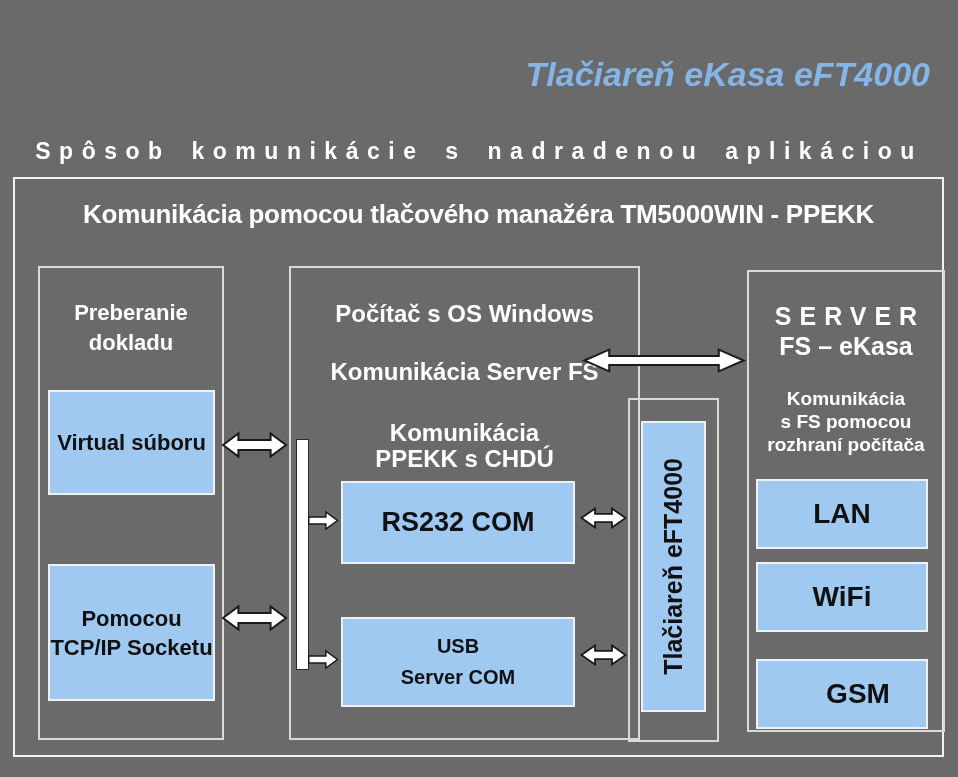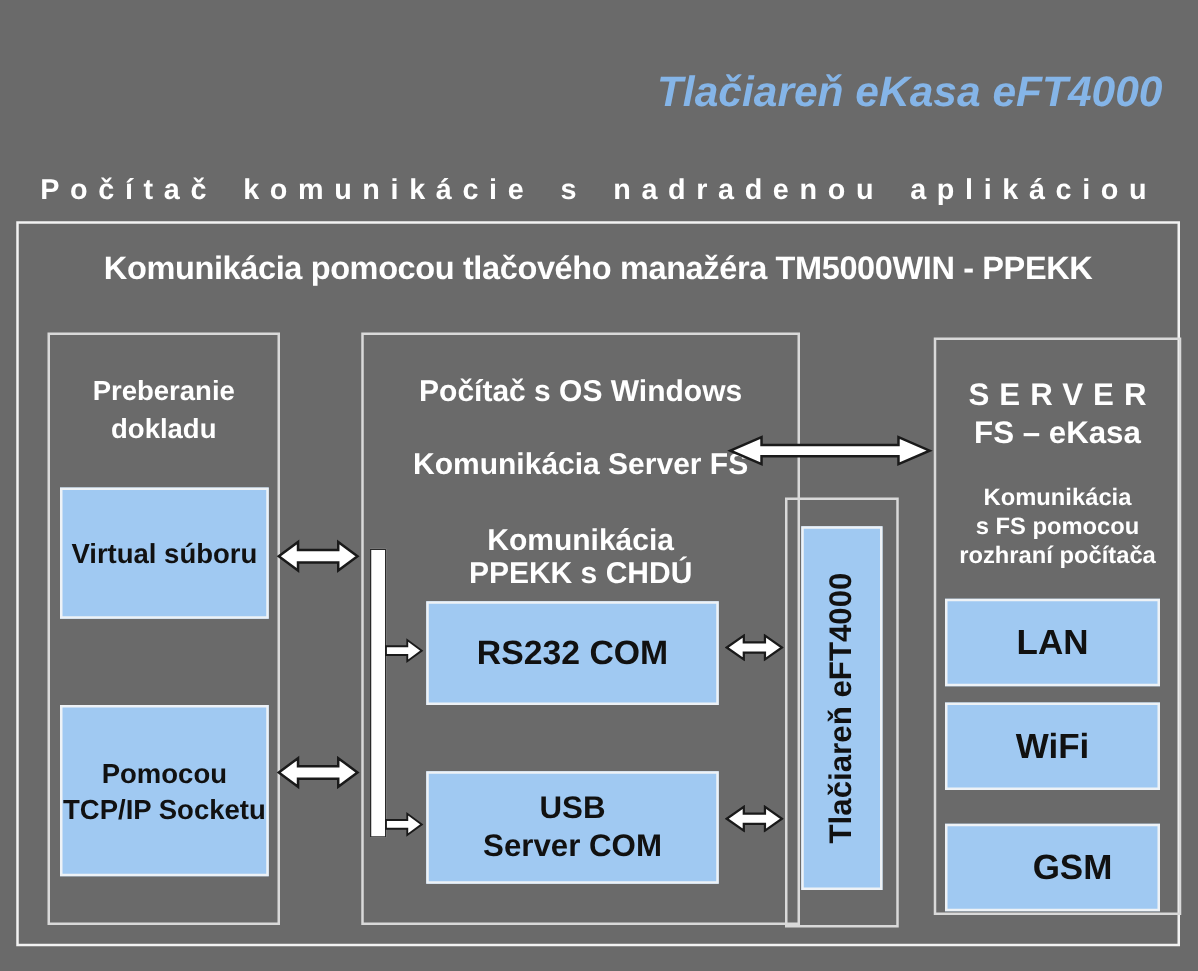--- a/index.html
+++ b/index.html
@@ -49,21 +49,21 @@
   .comp-t2{top:90px;font-size:24px;white-space:nowrap;}
   .comp-t3{top:152px;font-size:24px;line-height:26px;}
   .chdu-bar{
     position:absolute;left:5px;top:171px;width:13px;height:231px;
     background:#fff;border:1px solid #2a2a2a;box-sizing:border-box;
   }
   .branch{position:absolute;left:17px;width:31px;height:21px;}
   .branch-1{top:242px;}
   .branch-2{top:381px;}
   .rs232-box{left:50px;top:213px;width:234px;height:83px;font-size:27px;}
-  .usb-box{left:50px;top:349px;width:234px;height:90px;font-size:25px;line-height:31px;}
+  .usb-box{left:50px;top:349px;width:234px;height:90px;font-size:20px;line-height:31px;}
   .printer-box{
     left:11px;top:21px;width:65px;height:291px;font-size:25px;
   }
   .vtext{writing-mode:vertical-rl;transform:rotate(180deg);white-space:nowrap;}
   .srv-t1{top:30px;font-size:25px;letter-spacing:0.32em;text-indent:0.32em;white-space:nowrap;}
   .srv-t2{top:60px;font-size:25px;white-space:nowrap;}
   .srv-desc{top:115px;font-size:19px;line-height:23px;}
   .if-box{left:7px;width:172px;height:70px;font-size:28px;}
   .if-lan{top:207px;}
   .if-wifi{top:290px;}
@@ -73,21 +73,21 @@
   .arr-1{left:206px;top:251px;width:67px;height:30px;}
   .arr-2{left:206px;top:424px;width:67px;height:30px;}
   .arr-3{left:566px;top:168px;width:166px;height:27px;}
   .arr-4{left:565px;top:328px;width:47px;height:22px;}
   .arr-5{left:565px;top:465px;width:47px;height:22px;}
 </style>
 </head>
 <body style="--background: #6a6a6a; --title-blue: #85b5e8; --box-blue: #a0c9f2;">
 
 <div class="page-title">Tlačiareň eKasa eFT4000</div>
-<div class="page-subtitle">Počítač komunikácie s nadradenou aplikáciou</div>
+<div class="page-subtitle">Spôsob komunikácie s nadradenou aplikáciou</div>
 
 <div class="outer">
 
   <div class="diagram-header">Komunikácia pomocou tlačového manažéra TM5000WIN - PPEKK</div>
 
   <div class="panel panel-doc">
     <div class="white-txt doc-title">Preberanie dokladu</div>
     <div class="bluebox doc-box1">
       <div>Virtual súboru</div>
     </div>

